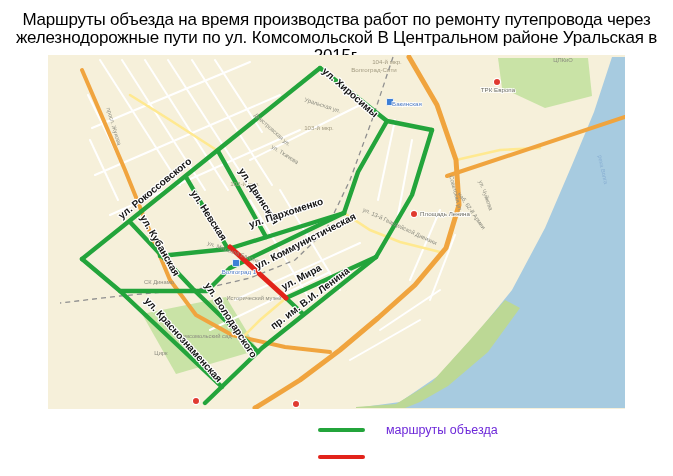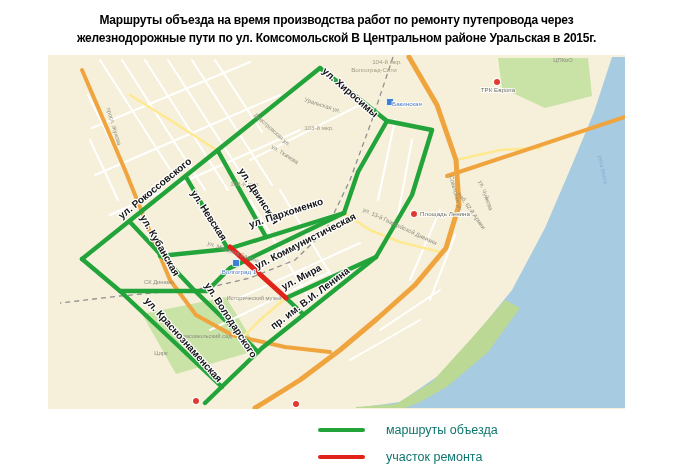--- a/index.html
+++ b/index.html
@@ -2,38 +2,38 @@
 <html><head>
 <meta charset="utf-8">
 <style>
   html,body{margin:0;padding:0;}
   body{
     width:673px;height:476px;position:relative;background:#ffffff;
     font-family:"Liberation Sans", sans-serif;overflow:hidden;
   }
   .title{
     position:absolute;top:11px;left:0;width:673px;text-align:center;
-    font-size:12px;font-weight:bold;color:#000;line-height:18px;
+    font-size:17px;font-weight:normal;color:#000;line-height:18px;
     letter-spacing:-0.2px;
   }
   .map-wrap{
     position:absolute;left:48px;top:55px;width:577px;height:354px;
   }
   .legend{
     position:absolute;left:318px;top:416px;
   }
   .legend-row{
     display:flex;align-items:center;height:27px;
   }
   .swatch{
     display:inline-block;width:47px;height:4px;border-radius:2px;
     margin-right:21px;
   }
   .legend-label{
-    font-size:12.5px;color:#0f766e;
+    font-size:12.5px;color:#6d28d9;
   }
 </style>
 </head>
 <body>
 
 <div class="title">
   <div>Маршруты объезда на время производства работ по ремонту путепровода через</div>
   <div>железнодорожные пути по ул. Комсомольской В Центральном районе Уральская в 2015г.</div>
 </div>
 
@@ -132,15 +132,14 @@
     </svg>
 </div>
 
 <div class="legend">
   <div class="legend-row">
     <span class="swatch" style="background: rgb(35, 164, 59);"></span>
     <span class="legend-label">маршруты объезда</span>
   </div>
   <div class="legend-row">
     <span class="swatch" style="background: rgb(226, 35, 26);"></span>
-    <span class="legend-label">участок ремонта</span>
   </div>
 </div>
 
 </body></html>

